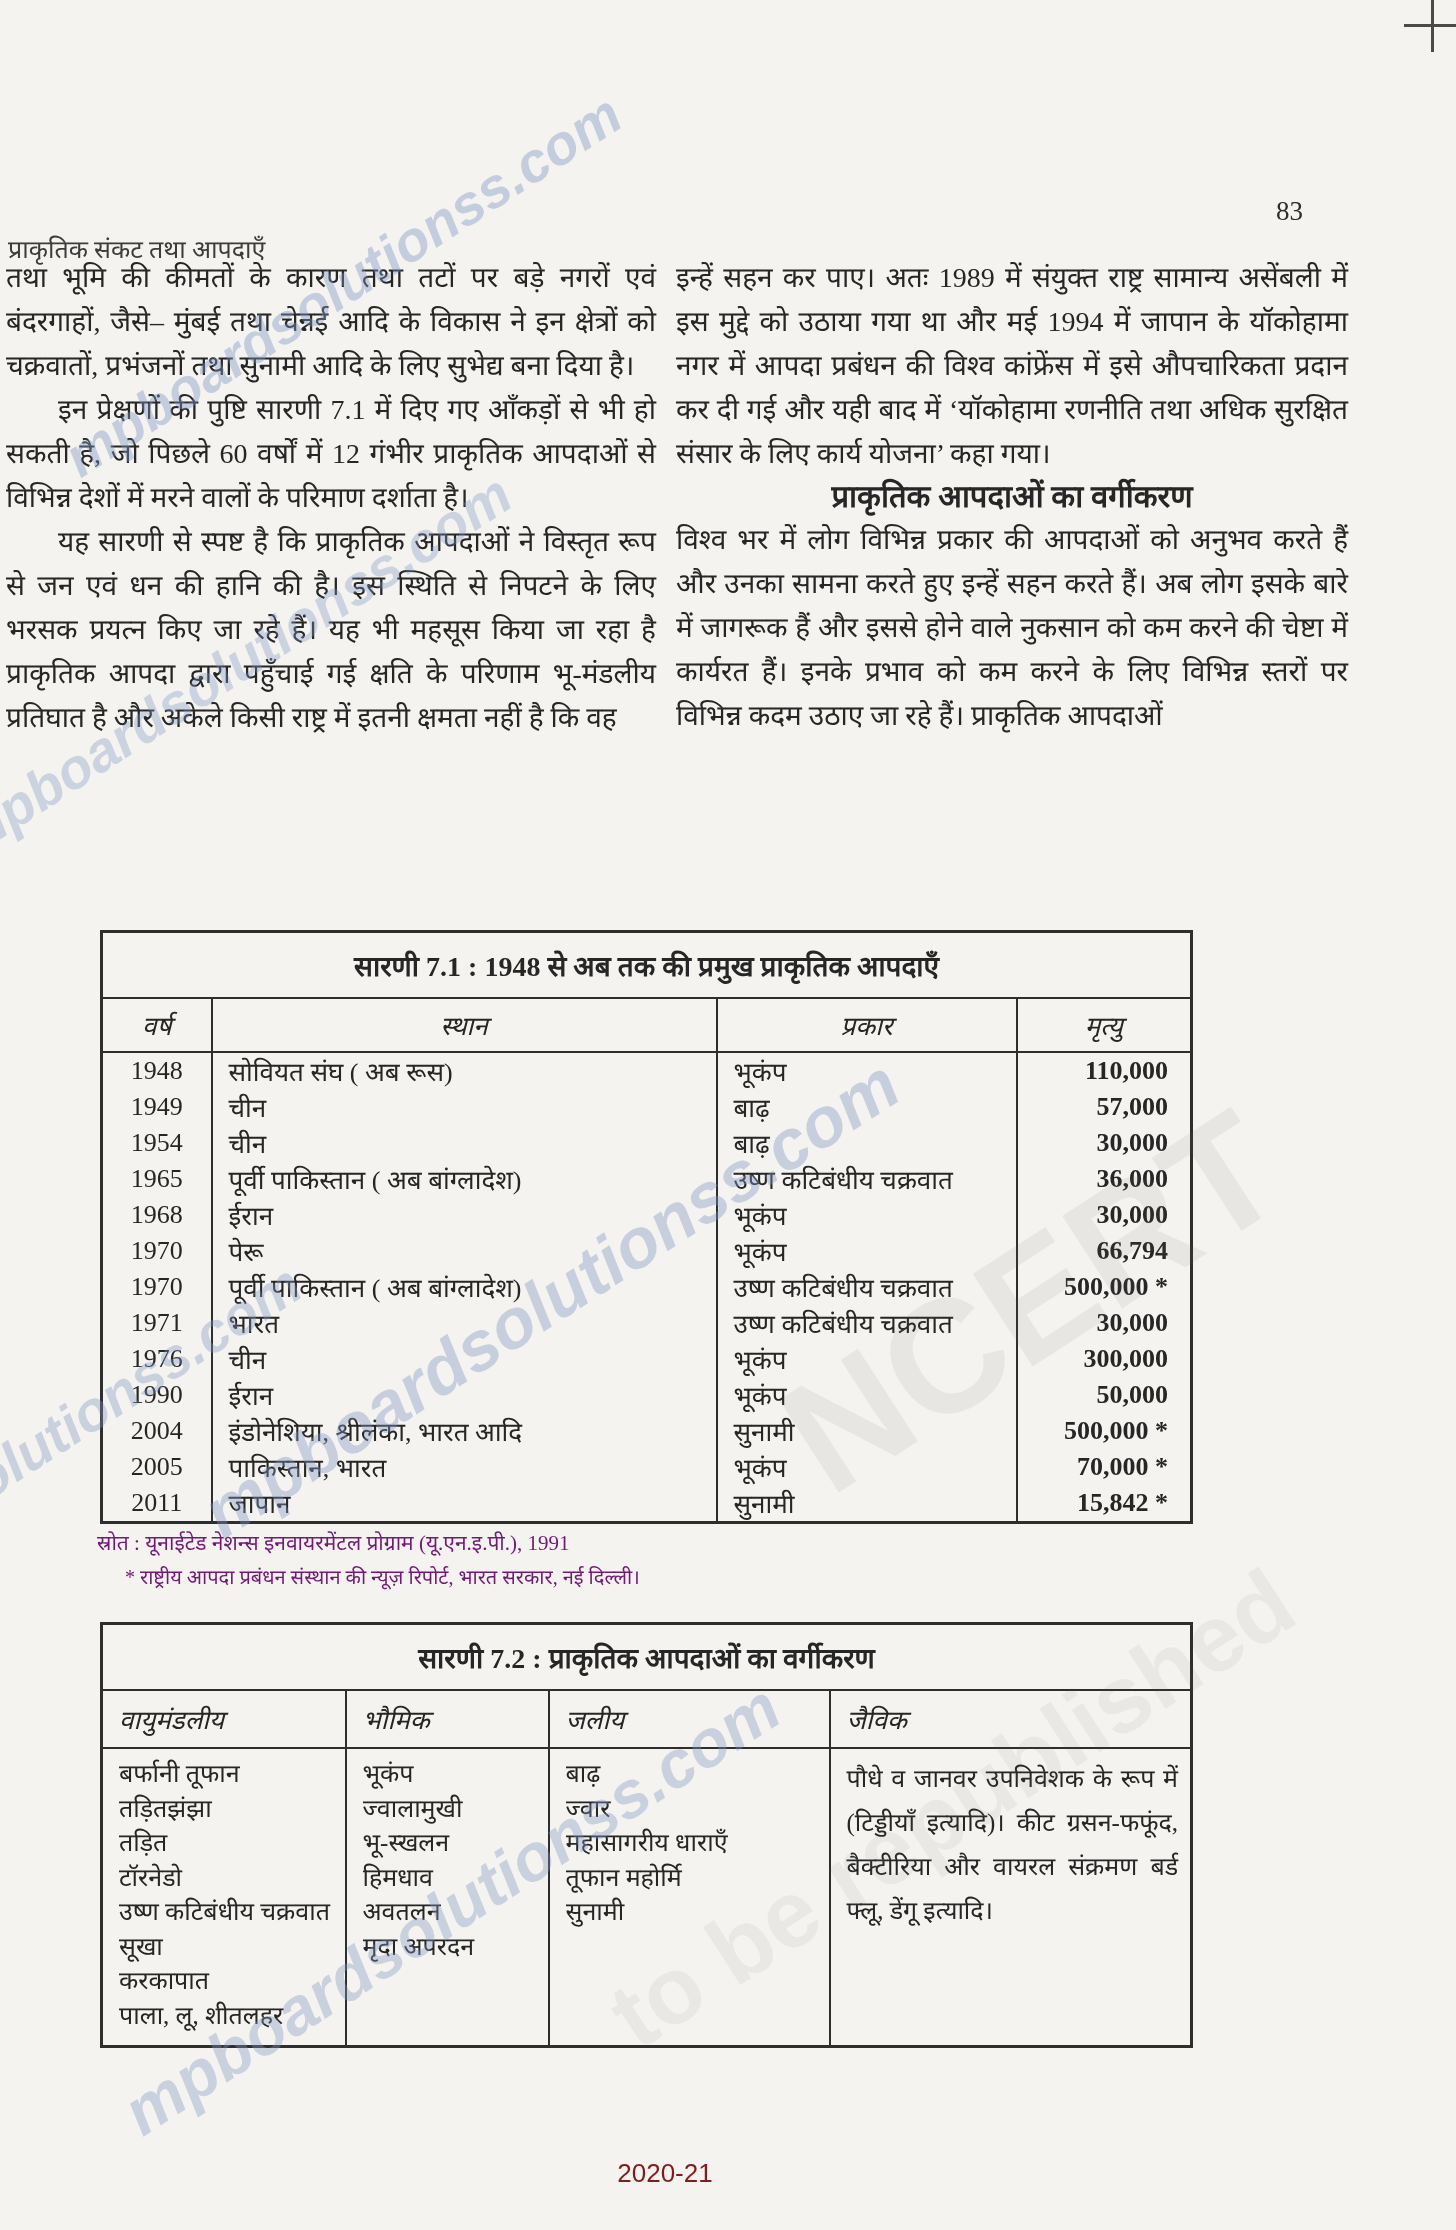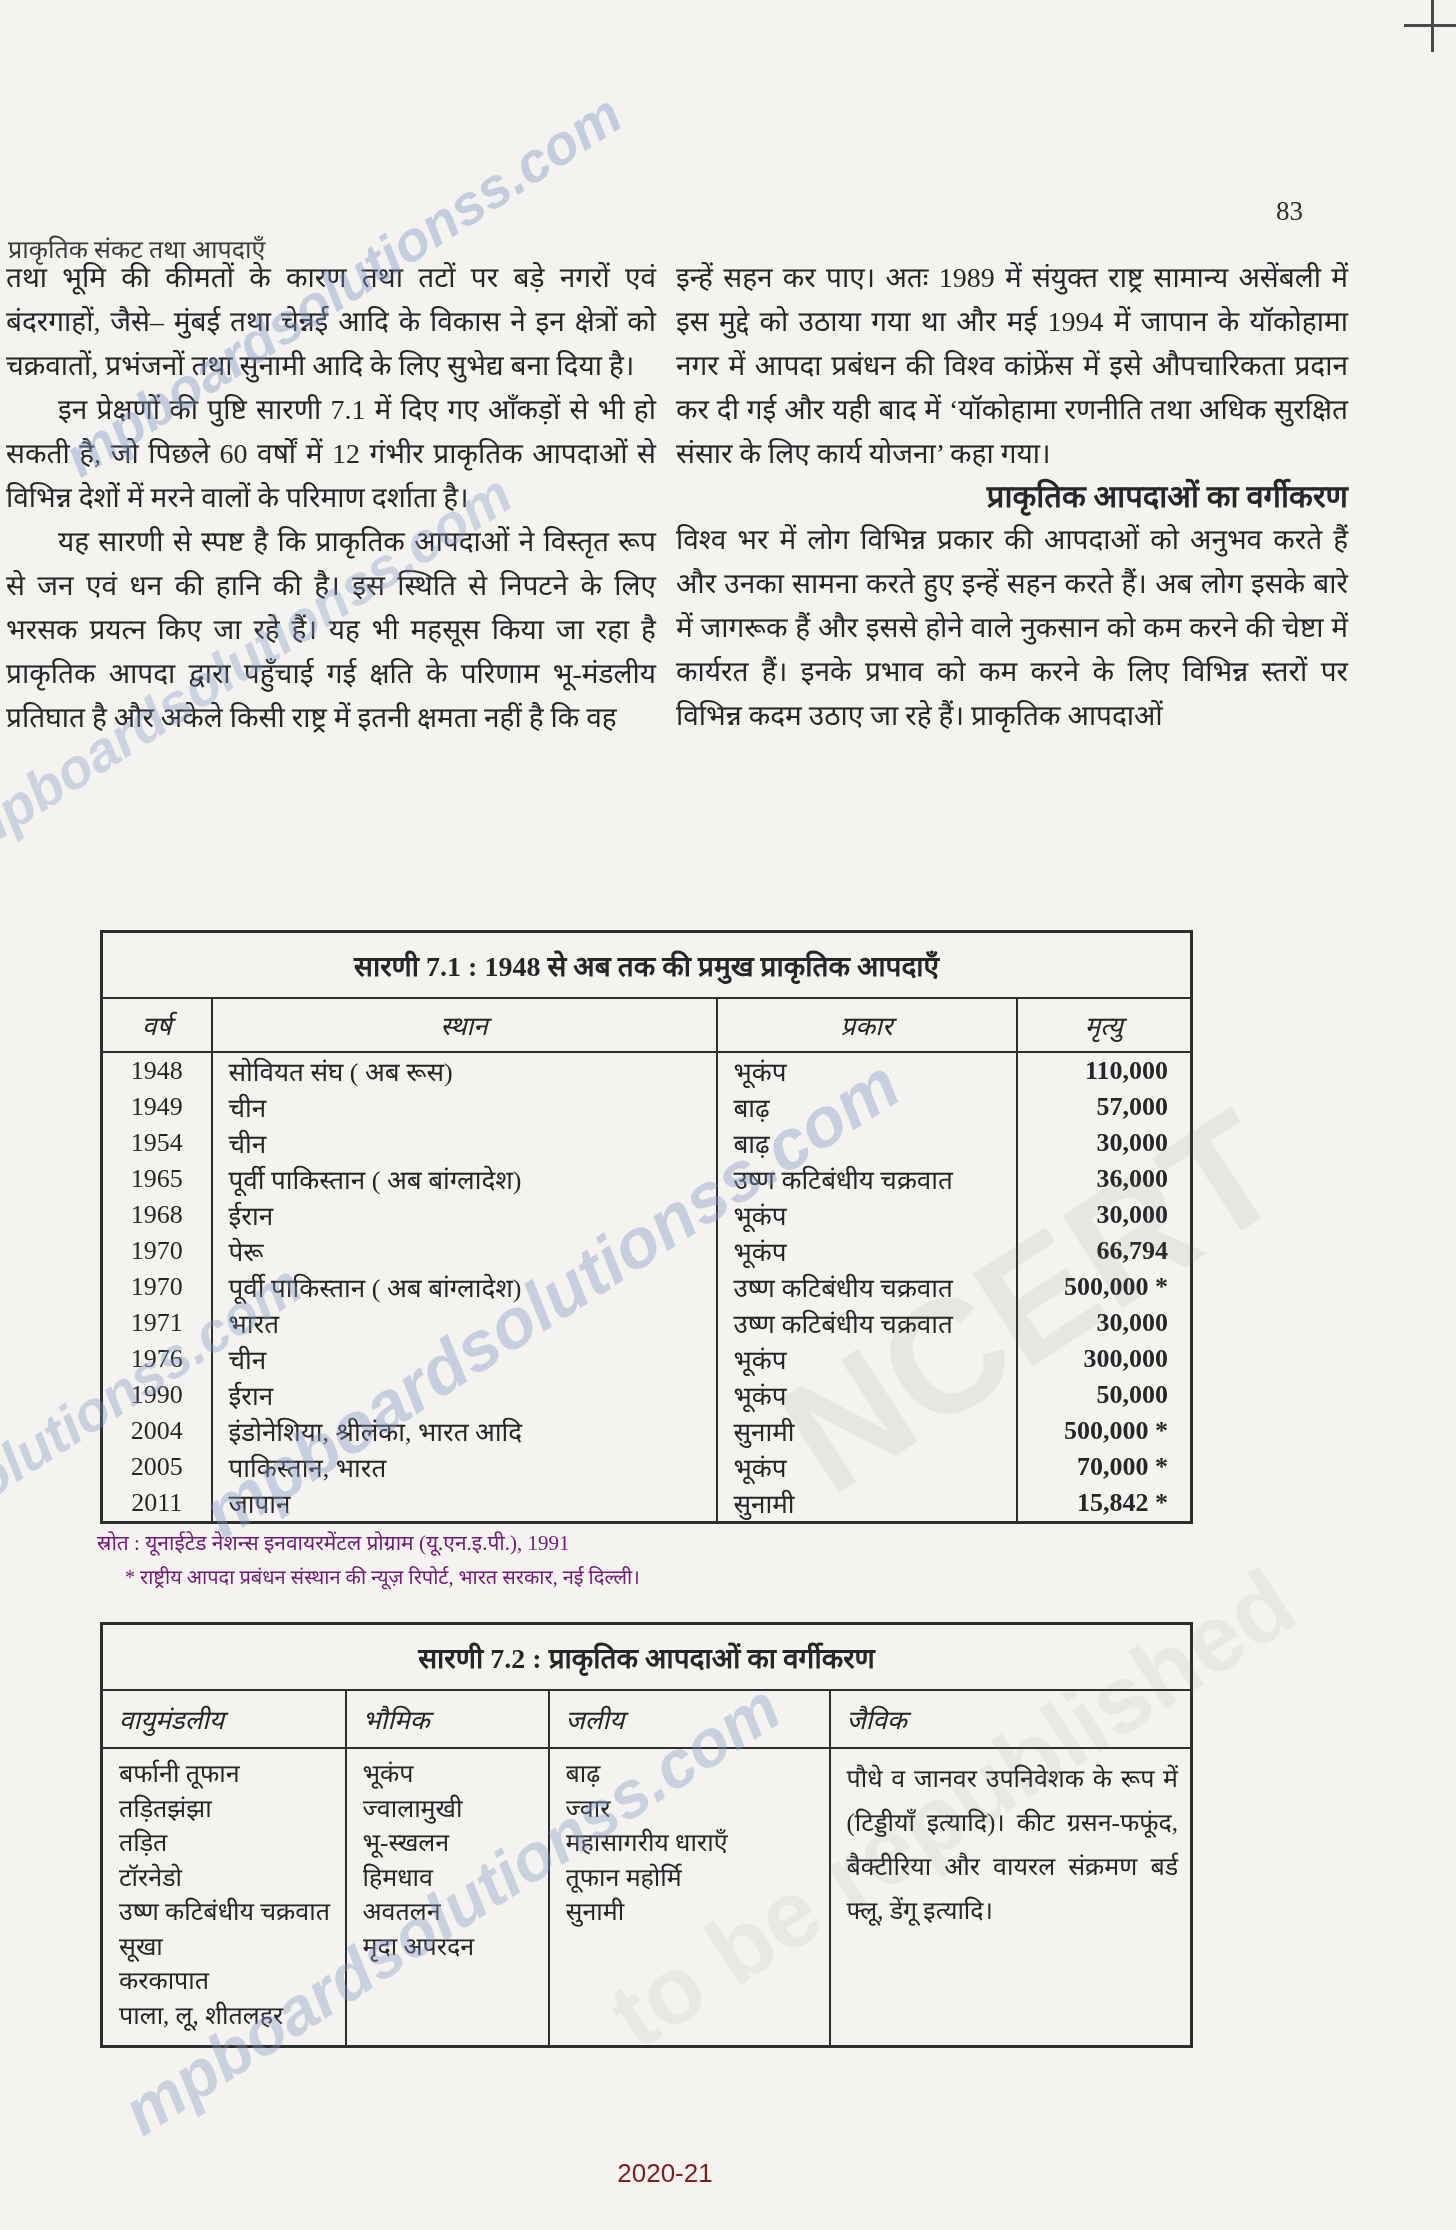--- a/index.html
+++ b/index.html
@@ -10,21 +10,21 @@
   .crop-v{position:absolute;left:1431px;top:0;width:3px;height:52px;background:#4a4a4a;}
   
   .runhead{position:absolute;top:198px;left:8px;font-size:25px;color:#3c3c3c;margin-top:33px;}
   .pagenum{position:absolute;top:196px;left:1276px;font-size:27px;color:#2e2e2e;}
   
   .col{position:absolute;top:256px;text-align:justify;font-size:28px;line-height:44px;}
   .col-left{left:6px;width:650px;}
   .col-right{left:676px;width:672px;}
   .col p{margin:0;}
   .indent{text-indent:52px;}
-  .subhead{font-weight:bold;font-size:31px;line-height:42px;margin:12px 0 8px;text-align:right;}
+  .subhead{font-weight:bold;font-size:31px;line-height:42px;margin:12px 0 8px;text-align:center;}
   
   table{border-collapse:collapse;position:absolute;left:100px;table-layout:fixed;
         border:3px solid #2e2e2e;background:transparent;}
   td{padding:0;}
   .vl{border-left:2px solid #2e2e2e;}
   .title-cell{text-align:center;font-weight:bold;font-size:28px;height:64px;
               border-bottom:2px solid #2e2e2e;}
   .hdr td{font-style:italic;font-size:26px;height:52px;border-bottom:2px solid #2e2e2e;}
   .t1{top:930px;width:1090px;border-radius:17px;}
   .t1 .hdr td{text-align:center;}

